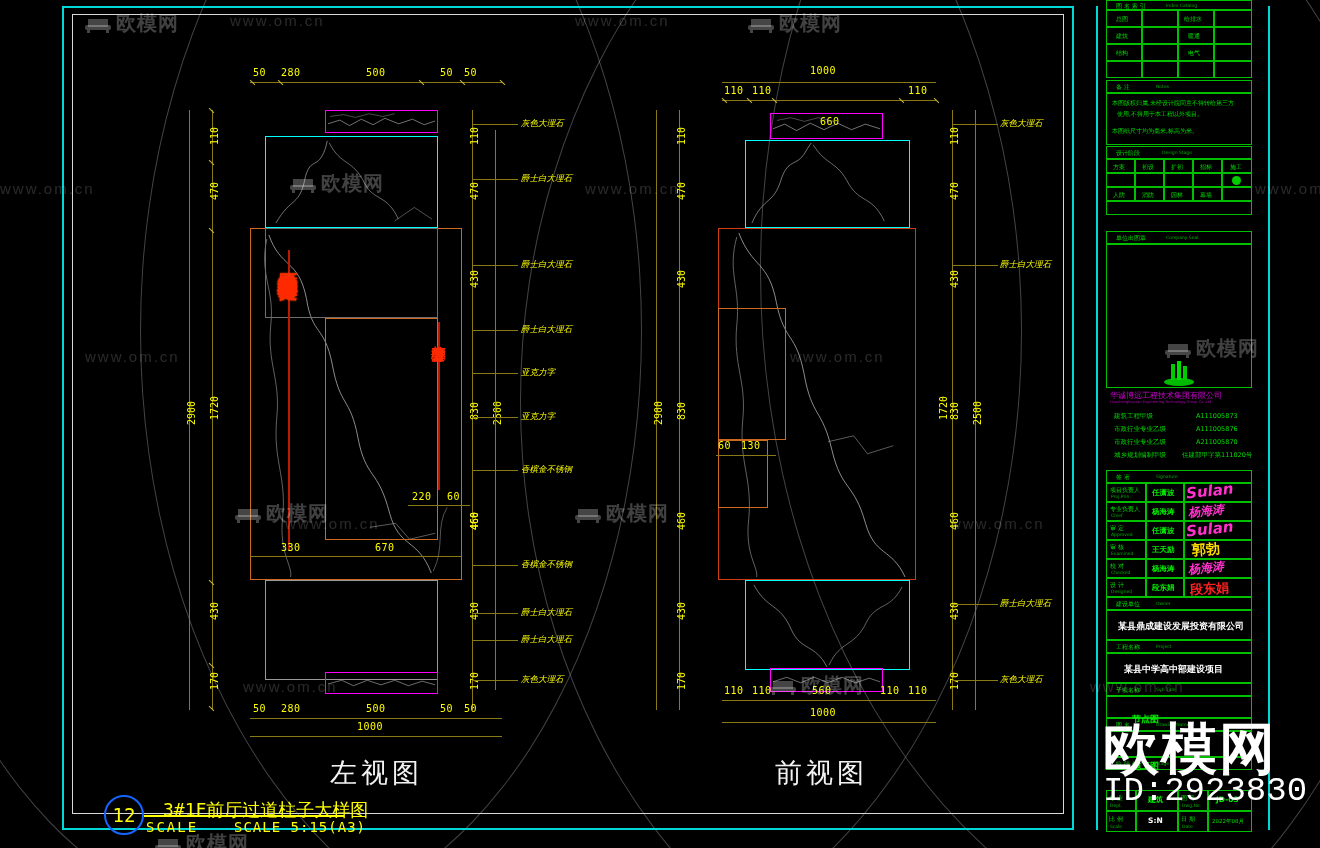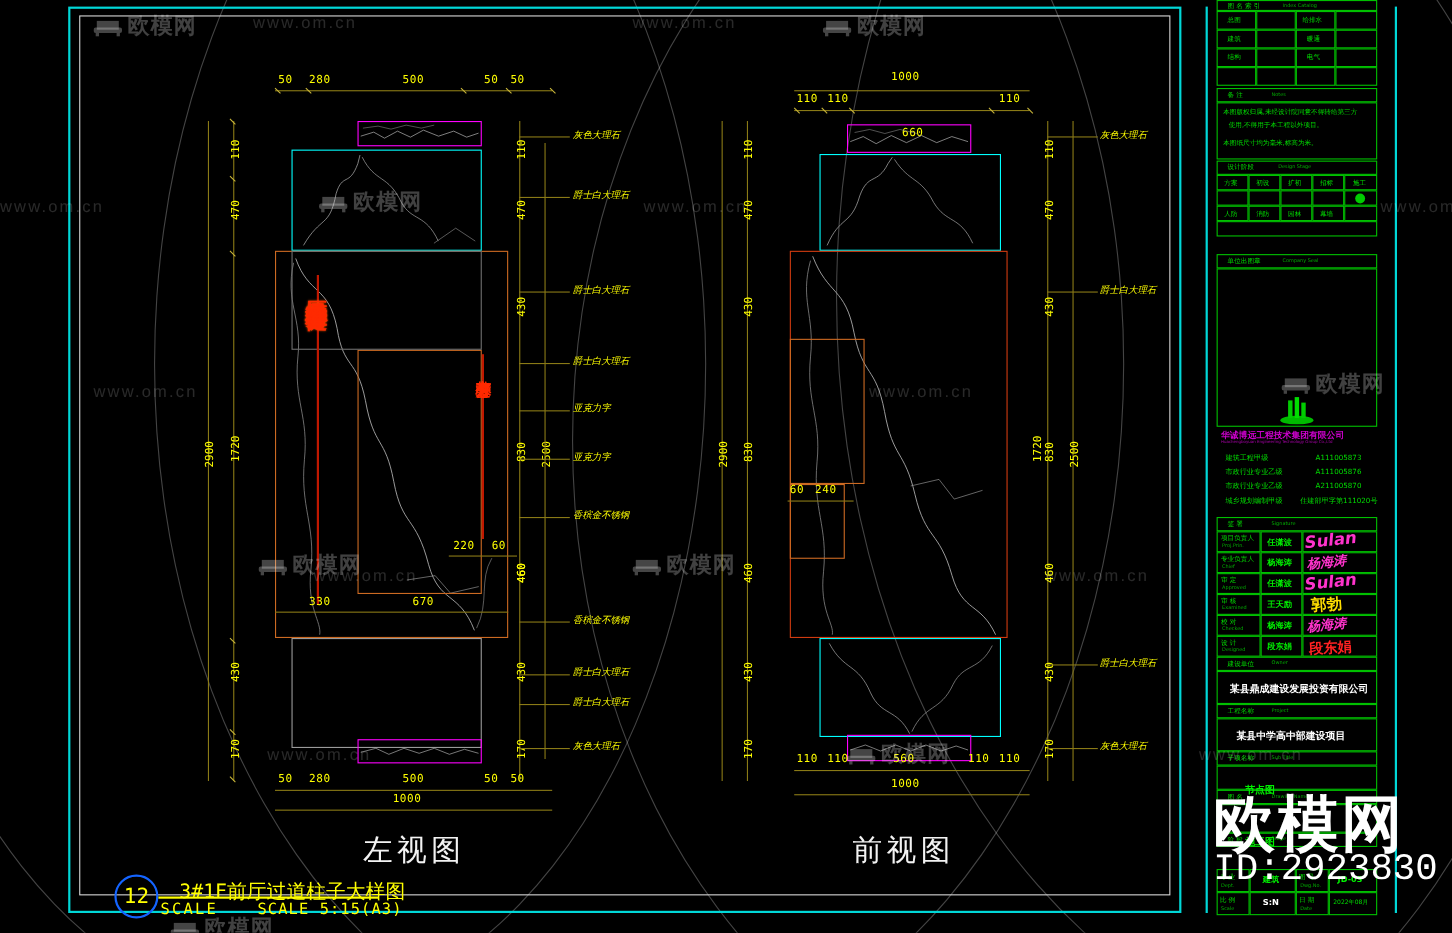--- a/index.html
+++ b/index.html
@@ -256,21 +256,21 @@
 <div class="abs bx bx-mag" style="left:770px;top:668px;width:113px;height:24px;">
   <div class="marble">
       <svg viewBox="0 0 113 24" preserveAspectRatio="none">
     <path d="M2,14 L16,9 L30,15 L44,9 L58,15 L72,9 L86,15 L100,10 L111,14" stroke="#c0c0c0" fill="none" stroke-width=".6"></path>
   </svg>
     </div>
 </div>
 
 <div class="abs dimline" style="left:716px;top:455px;width:60px;"></div>
 <div class="abs dim" style="left:718px;top:441px;">60</div>
-<div class="abs dim" style="left:741px;top:441px;">240</div>
+<div class="abs dim" style="left:741px;top:441px;">130</div>
 <div class="abs dimv" style="left:938px;top:420px;">1720</div>
 
 <div class="abs dimlineV" style="left:952px;top:110px;width:1px;height:600px;"></div>
 <div class="abs dimlineV" style="left:975px;top:110px;width:1px;height:600px;"></div>
 <div class="abs dimv" style="left:949px;top:145px;">110</div>
 <div class="abs dimv" style="left:949px;top:200px;">470</div>
 <div class="abs dimv" style="left:949px;top:288px;">430</div>
 <div class="abs dimv" style="left:949px;top:420px;">830</div>
 <div class="abs dimv" style="left:949px;top:530px;">460</div>
 <div class="abs dimv" style="left:949px;top:620px;">430</div>
@@ -387,21 +387,21 @@
   <div class="abs geng" style="left:62px;top:235px;">Company Seal</div>
   <div class="g" style="left:2px;top:244px;width:146px;height:144px;"></div>
   <div class="abs" style="left:58px;top:360px;width:34px;height:26px;">
     <svg viewBox="0 0 34 26" width="34" height="26">
       <ellipse cx="17" cy="22" rx="15" ry="4" fill="#00bb00"></ellipse>
       <rect x="9" y="4" width="4" height="16" fill="#00cc00"></rect>
       <rect x="15" y="1" width="4" height="19" fill="#00dd00"></rect>
       <rect x="21" y="6" width="4" height="14" fill="#00cc00"></rect>
     </svg>
   </div>
-  <div class="abs" style="left:6px;top:390px;color:#cc00cc;font-size:8px;font-weight:bold;white-space:nowrap;">华诚博远工程技术集团有限公司</div>
+  <div class="abs" style="left:6px;top:390px;color:#cc00cc;font-size:8px;font-weight:normal;white-space:nowrap;">华诚博远工程技术集团有限公司</div>
   <div class="abs" style="left:6px;top:400px;color:#aa00aa;font-size:3.6px;white-space:nowrap;">Huachengboyuan Engineering Technology Group Co.,Ltd</div>
   <div class="abs gt" style="left:10px;top:413px;font-size:6.5px;">建筑工程甲级</div>
   <div class="abs gt" style="left:92px;top:413px;font-size:6.5px;">A111005873</div>
   <div class="abs gt" style="left:10px;top:426px;font-size:6.5px;">市政行业专业乙级</div>
   <div class="abs gt" style="left:92px;top:426px;font-size:6.5px;">A111005876</div>
   <div class="abs gt" style="left:10px;top:439px;font-size:6.5px;">市政行业专业乙级</div>
   <div class="abs gt" style="left:92px;top:439px;font-size:6.5px;">A211005870</div>
   <div class="abs gt" style="left:10px;top:452px;font-size:6.5px;">城乡规划编制甲级</div>
   <div class="abs gt" style="left:78px;top:452px;font-size:6.5px;">住建部甲字第111020号</div>
 

